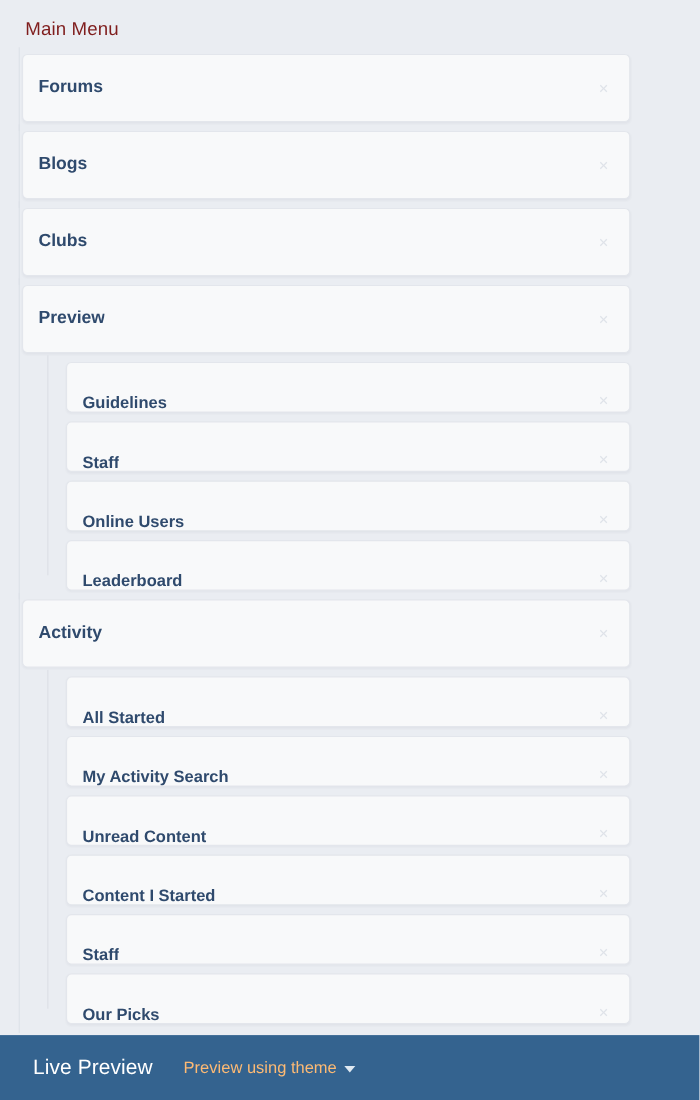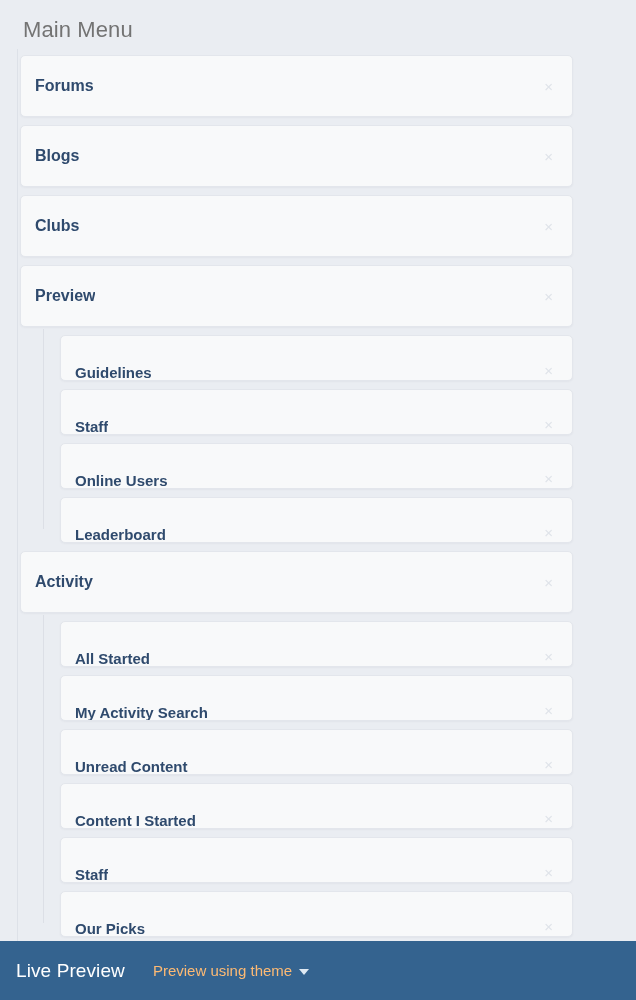--- a/index.html
+++ b/index.html
@@ -21,22 +21,22 @@
     position: absolute;
     left: 0;
     top: 0;
     width: 636px;
     height: 941px;
     background: #eaedf2;
     overflow: hidden;
   }
 
   .panel-title {
-    font-size: 22px;
-    color: #737373;
+    font-size: 17px;
+    color: #7f1d1d;
     font-weight: 400;
     padding: 17px 0 12px 23px;
     letter-spacing: 0.1px;
   }
 
   
   .tree {
     position: relative;
     list-style: none;
   }
@@ -129,21 +129,21 @@
   
   .preview-bar {
     position: absolute;
     left: 0;
     bottom: 0;
     width: 636px;
     height: 59px;
     background: #34638f;
     display: flex;
     align-items: center;
-    padding-left: 16px;
+    padding-left: 30px;
     gap: 28px;
     color: #ffffff;
   }
 
   .preview-title {
     font-size: 19px;
     font-weight: 400;
     color: #ffffff;
     letter-spacing: 0.1px;
   }

